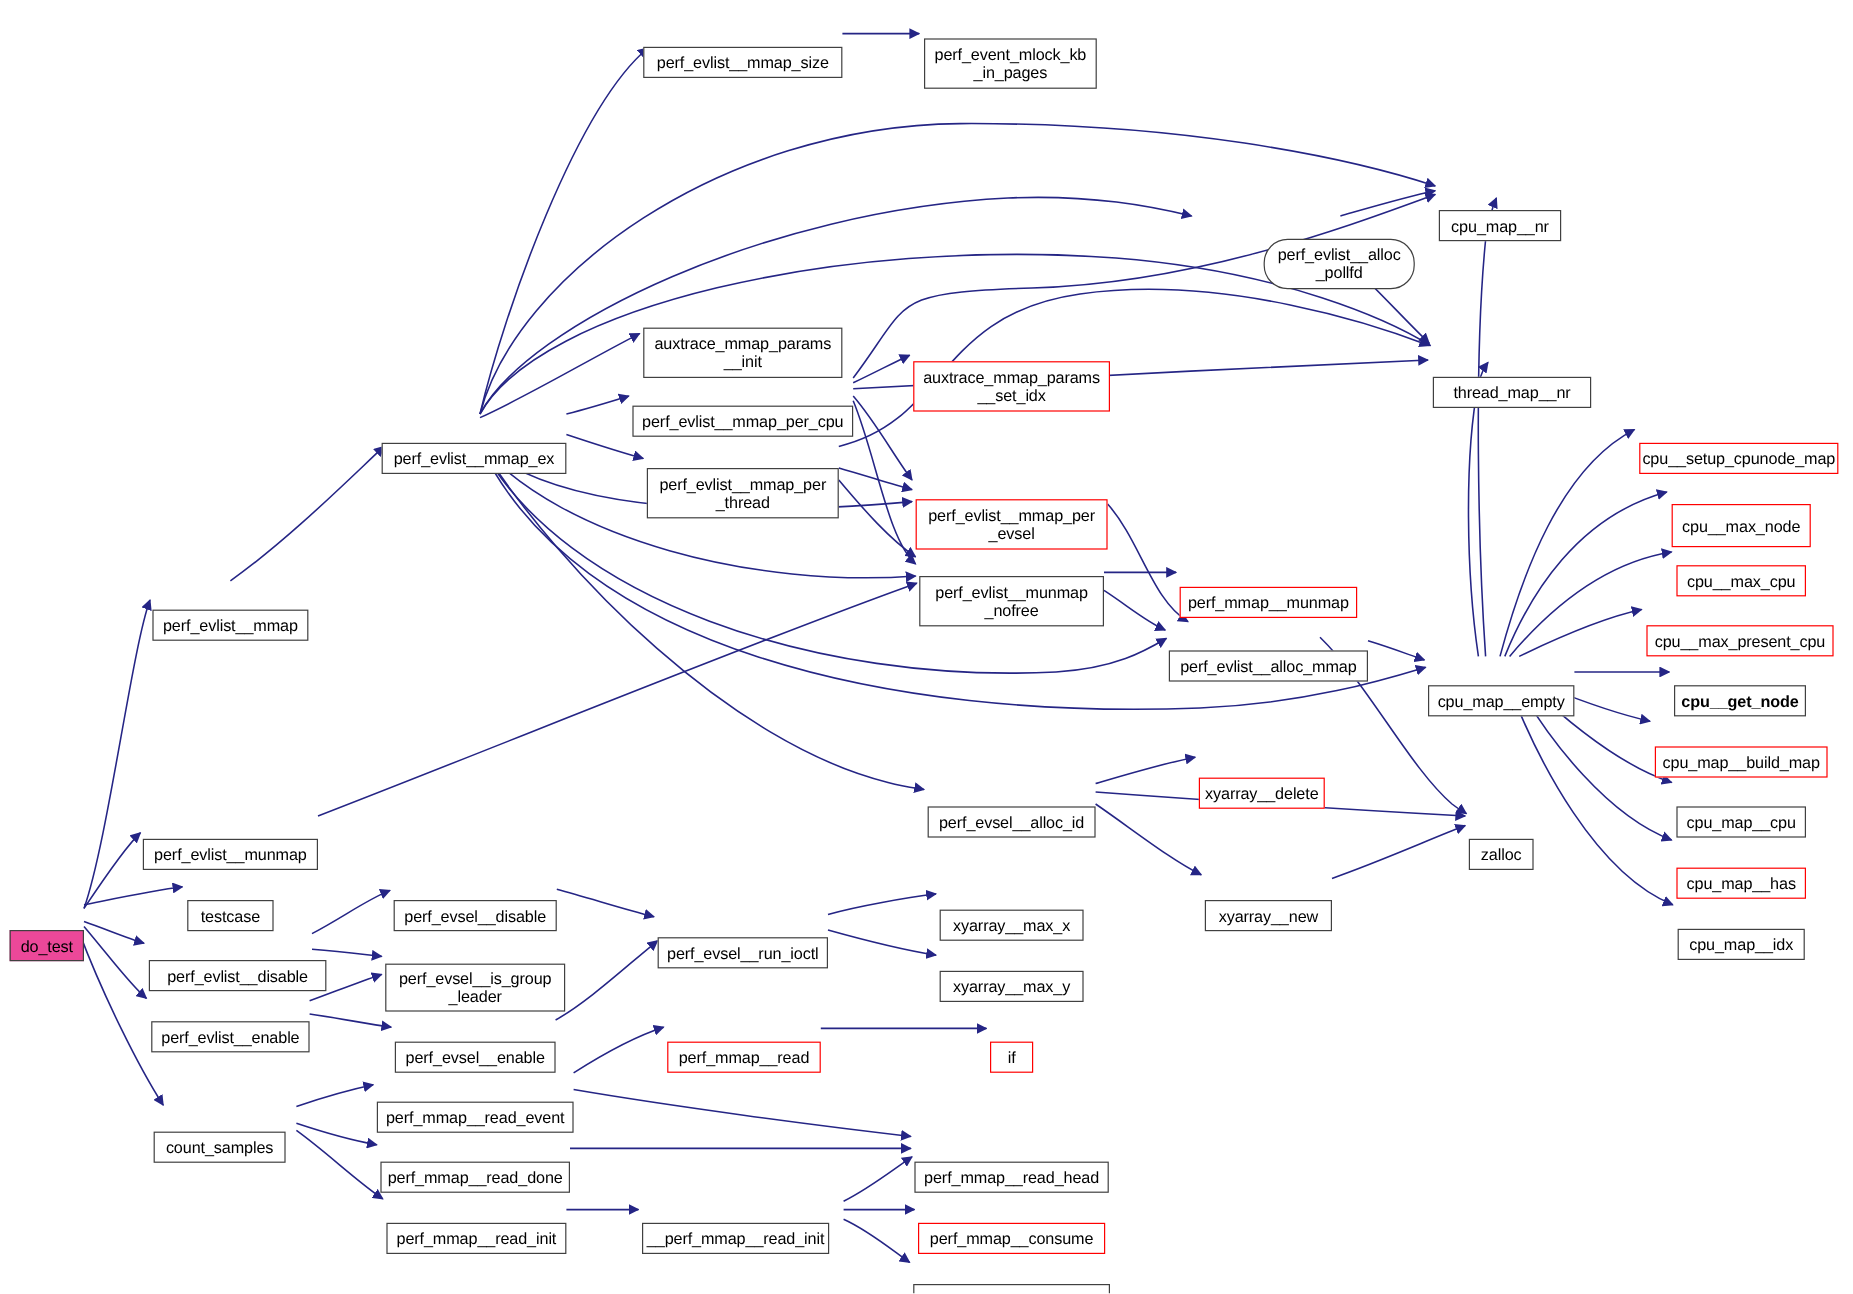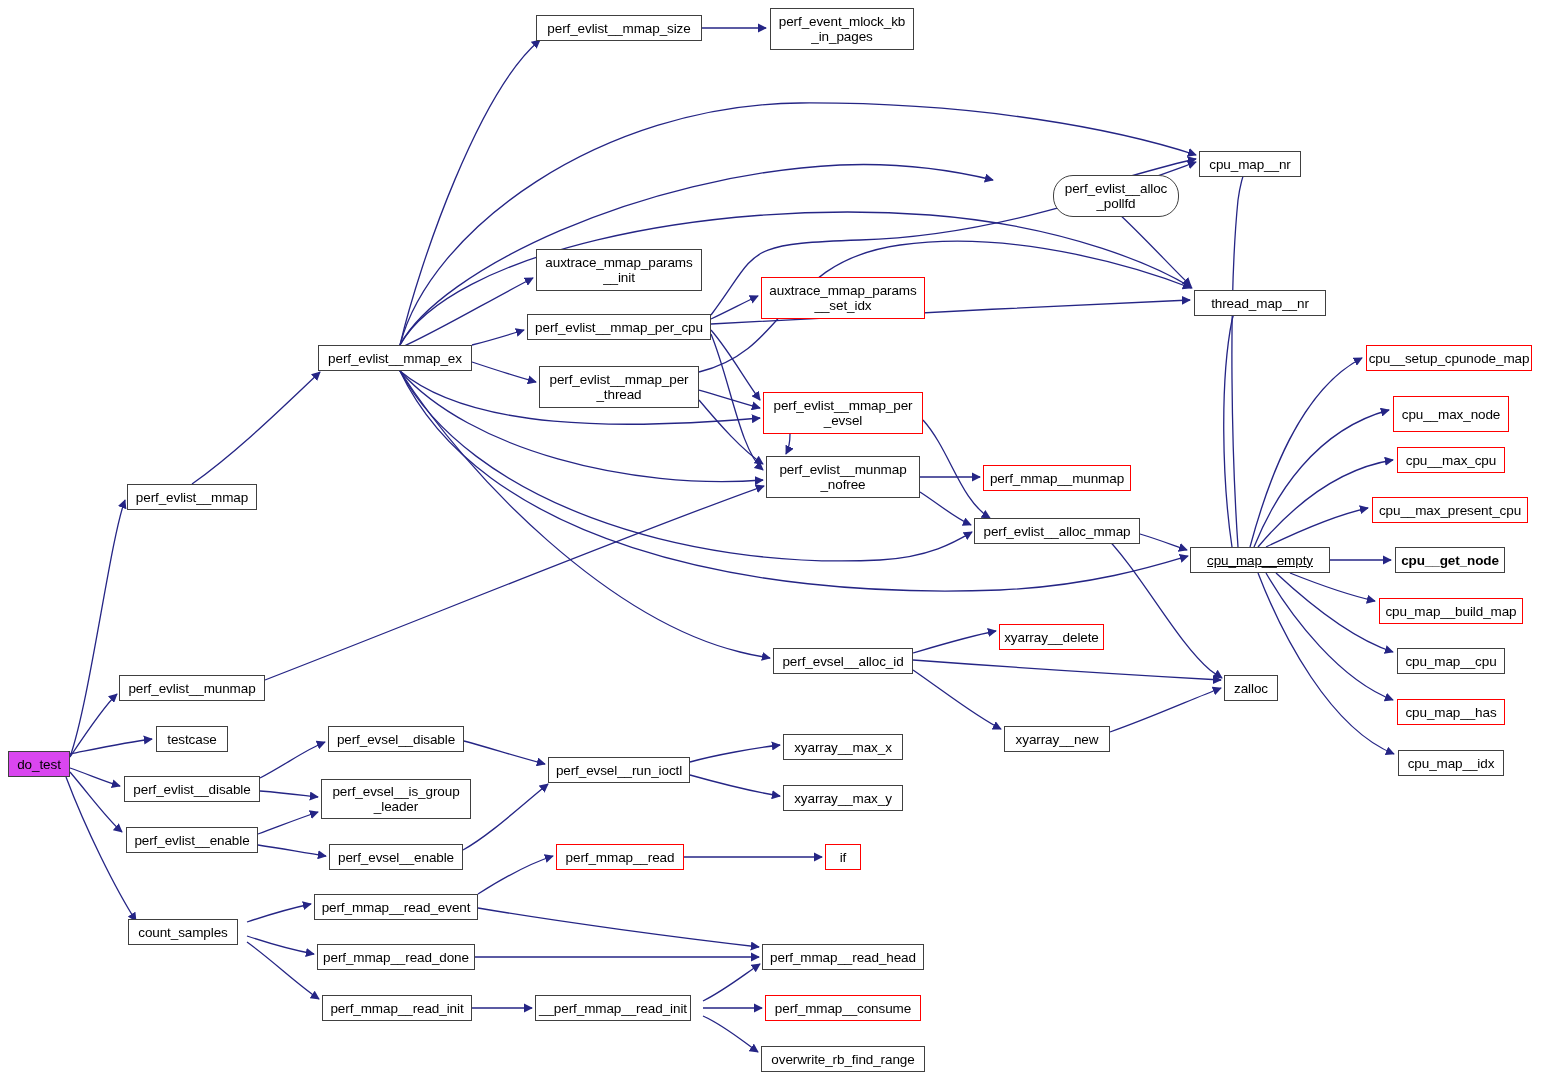--- a/index.html
+++ b/index.html
@@ -31,26 +31,27 @@
     justify-content: center;
     text-align: center;
     background: #ffffff;
     border: 1px solid #404040;
     color: #000000;
     font-size: 13.5px;
     line-height: 15px;
     white-space: pre-line;
     letter-spacing: -0.1px;
     z-index: 3;
+    margin-top: 24px;
   }
   .node.red {
     border-color: #ff0000;
   }
   .node.current {
-    background: #d946ef;
+    background: #ec4899;
     border-color: #404040;
   }
   .node .lbl { display: block; padding: 0 4px; }
 </style>
 </head>
 <body>
 
 <div id="graph">
   <svg id="edges" viewBox="0 0 1544 1078">
     <defs>
@@ -130,21 +131,21 @@
         <path d="M703,1001 C725,990 745,974 760,964" stroke="#252585" marker-end="url(#arrow)"></path>
         <path d="M703,1008 C725,1008 745,1008 762,1008" stroke="#252585" marker-end="url(#arrow)"></path>
         <path d="M703,1016 C725,1026 745,1043 758,1052" stroke="#252585" marker-end="url(#arrow)"></path>
       </g>
   </svg>
   <div id="node-layer">
       <div class="node current" style="left: 8px; top: 751px; width: 62px; height: 26px;"><span class="lbl">do_test</span></div>
       <div class="node" style="left: 127px; top: 484px; width: 130px; height: 26px;"><span class="lbl">perf_evlist__mmap</span></div>
       <div class="node" style="left: 119px; top: 675px; width: 146px; height: 26px;"><span class="lbl">perf_evlist__munmap</span></div>
       <div class="node" style="left: 156px; top: 726px; width: 72px; height: 26px;"><span class="lbl">testcase</span></div>
-      <div class="node" style="left: 124px; top: 776px; width: 136px; height: 26px;"><span class="lbl">perf_evlist__disable</span></div>
+      <div class="node" style="left: 124px; top: 776px; width: 148px; height: 26px;"><span class="lbl">perf_evlist__disable</span></div>
       <div class="node" style="left: 126px; top: 827px; width: 132px; height: 26px;"><span class="lbl">perf_evlist__enable</span></div>
       <div class="node" style="left: 128px; top: 919px; width: 110px; height: 26px;"><span class="lbl">count_samples</span></div>
       <div class="node" style="left: 318px; top: 345px; width: 154px; height: 26px;"><span class="lbl">perf_evlist__mmap_ex</span></div>
       <div class="node" style="left: 328px; top: 726px; width: 136px; height: 26px;"><span class="lbl">perf_evsel__disable</span></div>
       <div class="node" style="left: 321px; top: 779px; width: 150px; height: 40px;"><span class="lbl">perf_evsel__is_group
 _leader</span></div>
       <div class="node" style="left: 329px; top: 844px; width: 134px; height: 26px;"><span class="lbl">perf_evsel__enable</span></div>
       <div class="node" style="left: 314px; top: 894px; width: 164px; height: 26px;"><span class="lbl">perf_mmap__read_event</span></div>
       <div class="node" style="left: 317px; top: 944px; width: 158px; height: 26px;"><span class="lbl">perf_mmap__read_done</span></div>
       <div class="node" style="left: 322px; top: 995px; width: 150px; height: 26px;"><span class="lbl">perf_mmap__read_init</span></div>
@@ -173,21 +174,21 @@
       <div class="node red" style="left: 765px; top: 995px; width: 156px; height: 26px;"><span class="lbl">perf_mmap__consume</span></div>
       <div class="node" style="left: 761px; top: 1046px; width: 164px; height: 26px;"><span class="lbl">overwrite_rb_find_range</span></div>
       <div class="node" style="left: 1053px; top: 175px; width: 126px; height: 42px; border-radius: 20px;"><span class="lbl">perf_evlist__alloc
 _pollfd</span></div>
       <div class="node red" style="left: 983px; top: 465px; width: 148px; height: 26px;"><span class="lbl">perf_mmap__munmap</span></div>
       <div class="node" style="left: 974px; top: 518px; width: 166px; height: 26px;"><span class="lbl">perf_evlist__alloc_mmap</span></div>
       <div class="node red" style="left: 999px; top: 624px; width: 105px; height: 26px;"><span class="lbl">xyarray__delete</span></div>
       <div class="node" style="left: 1004px; top: 726px; width: 106px; height: 26px;"><span class="lbl">xyarray__new</span></div>
       <div class="node" style="left: 1199px; top: 151px; width: 102px; height: 26px;"><span class="lbl">cpu_map__nr</span></div>
       <div class="node" style="left: 1194px; top: 290px; width: 132px; height: 26px;"><span class="lbl">thread_map__nr</span></div>
-      <div class="node" style="left: 1190px; top: 547px; width: 140px; height: 26px; text-decoration: underline;"><span class="lbl">cpu_map__empty</span></div>
+      <div class="node" style="left: 1190px; top: 547px; width: 122px; height: 26px;"><span class="lbl">cpu_map__empty</span></div>
       <div class="node" style="left: 1224px; top: 675px; width: 54px; height: 26px;"><span class="lbl">zalloc</span></div>
       <div class="node red" style="left: 1366px; top: 345px; width: 166px; height: 26px;"><span class="lbl">cpu__setup_cpunode_map</span></div>
       <div class="node red" style="left: 1393px; top: 396px; width: 116px; height: 36px;"><span class="lbl">cpu__max_node</span></div>
       <div class="node red" style="left: 1397px; top: 447px; width: 108px; height: 26px;"><span class="lbl">cpu__max_cpu</span></div>
       <div class="node red" style="left: 1372px; top: 497px; width: 156px; height: 26px;"><span class="lbl">cpu__max_present_cpu</span></div>
       <div class="node" style="left: 1395px; top: 547px; width: 110px; height: 26px; font-weight: bold;"><span class="lbl">cpu__get_node</span></div>
       <div class="node red" style="left: 1379px; top: 598px; width: 144px; height: 26px;"><span class="lbl">cpu_map__build_map</span></div>
       <div class="node" style="left: 1397px; top: 648px; width: 108px; height: 26px;"><span class="lbl">cpu_map__cpu</span></div>
       <div class="node red" style="left: 1397px; top: 699px; width: 108px; height: 26px;"><span class="lbl">cpu_map__has</span></div>
       <div class="node" style="left: 1398px; top: 750px; width: 106px; height: 26px;"><span class="lbl">cpu_map__idx</span></div>

